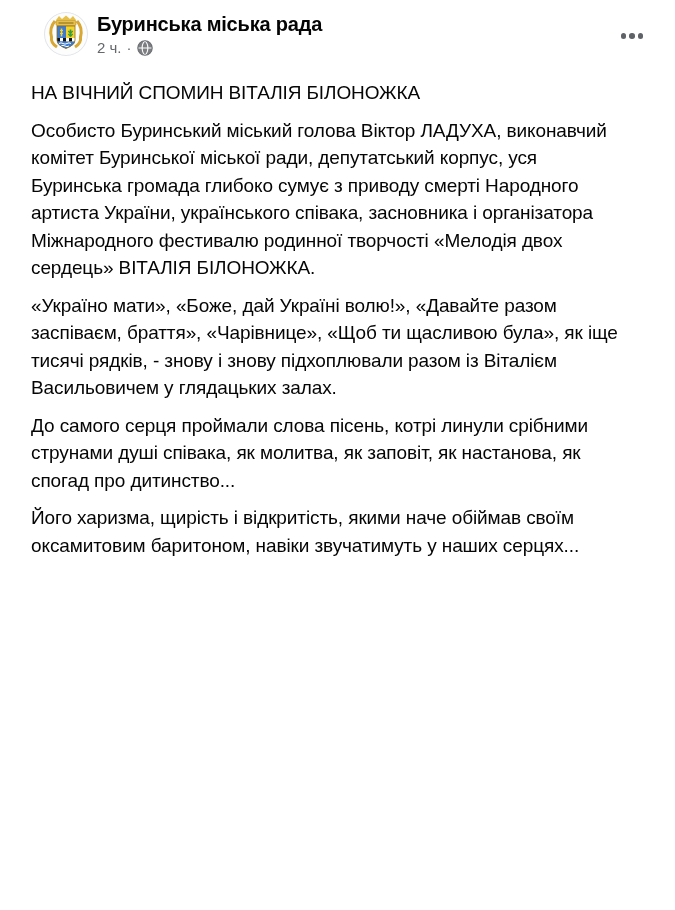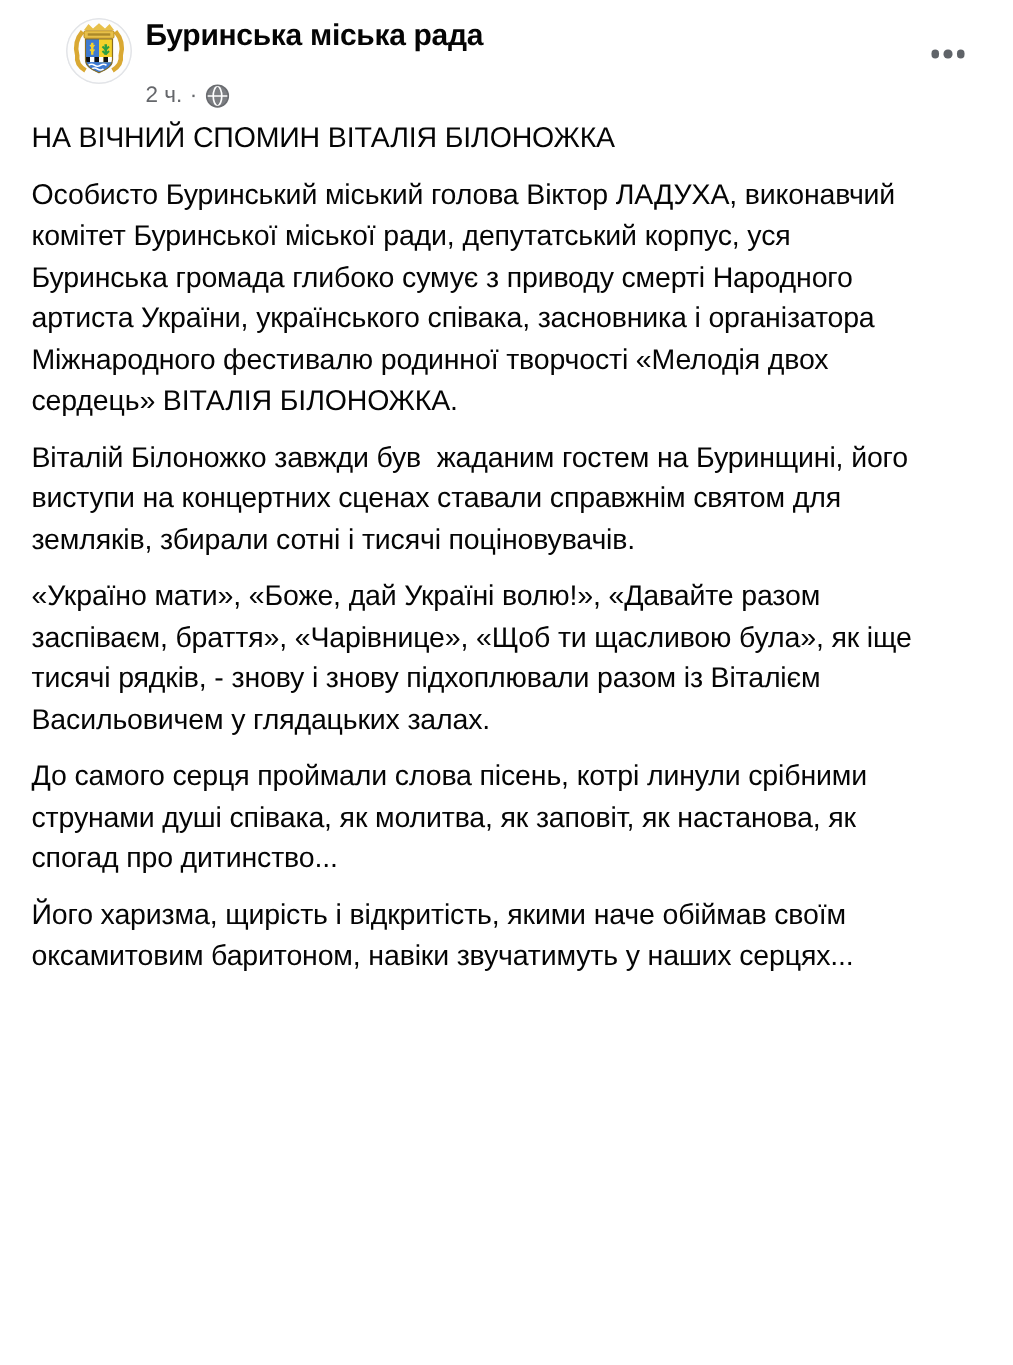--- a/index.html
+++ b/index.html
@@ -17,39 +17,39 @@
     width:44px;height:44px;border-radius:50%;flex:0 0 44px;
     margin-right:9px;overflow:hidden;cursor:pointer;
     box-shadow:0 0 0 1px rgba(0,0,0,.08) inset;
   }
   .hdr-text{padding-top:0;}
   .page-name{
     font-size:20px;font-weight:700;line-height:25px;color:#050505;
     letter-spacing:-0.2px;cursor:pointer;white-space:nowrap;
   }
   .meta-row{
-    margin-top:19px;display:flex;align-items:center;gap:4px;
+    margin-top:3px;display:flex;align-items:center;gap:4px;
     font-size:15px;color:#65676b;line-height:16px;
   }
   .meta-row .sep{margin:0 1px;}
   .globe{width:16px;height:16px;display:inline-block;}
   .menu-btn{
     position:absolute;top:28px;right:32px;width:28px;height:16px;
     display:flex;align-items:center;justify-content:flex-end;gap:3px;
     cursor:pointer;border:none;background:transparent;padding:0;
   }
   .menu-btn i{
     width:5.5px;height:5.5px;border-radius:50%;background:#5f6368;display:block;
   }
   
   .post-content{
     position:absolute;top:79px;left:13px;right:8px;
   }
   .post-content .para{
-    margin:0 0 10px 8px;
+    margin:0 0 10px 18px;
     font-size:19px;line-height:27.5px;letter-spacing:-0.1px;color:#050505;
     white-space:pre-wrap;
   }
 </style>
 </head>
 <body>
 
 <div class="post-header">
 
   <div class="avatar">
@@ -112,23 +112,20 @@
 </button>
 
 <div class="post-content">
   <p class="para">НА ВІЧНИЙ СПОМИН ВІТАЛІЯ БІЛОНОЖКА</p>
   <p class="para">Особисто Буринський міський голова Віктор ЛАДУХА, виконавчий
 комітет Буринської міської ради, депутатський корпус, уся
 Буринська громада глибоко сумує з приводу смерті Народного
 артиста України, українського співака, засновника і організатора
 Міжнародного фестивалю родинної творчості «Мелодія двох
 сердець» ВІТАЛІЯ БІЛОНОЖКА.</p>
-  <p class="para">Віталій Білоножко завжди був  жаданим гостем на Буринщині, його
-виступи на концертних сценах ставали справжнім святом для
-земляків, збирали сотні і тисячі поціновувачів.</p>
   <p class="para">«Україно мати», «Боже, дай Україні волю!», «Давайте разом
 заспіваєм, браття», «Чарівнице», «Щоб ти щасливою була», як іще
 тисячі рядків, - знову і знову підхоплювали разом із Віталієм
 Васильовичем у глядацьких залах.</p>
   <p class="para">До самого серця проймали слова пісень, котрі линули срібними
 струнами душі співака, як молитва, як заповіт, як настанова, як
 спогад про дитинство...</p>
   <p class="para">Його харизма, щирість і відкритість, якими наче обіймав своїм
 оксамитовим баритоном, навіки звучатимуть у наших серцях...</p>
 </div>

